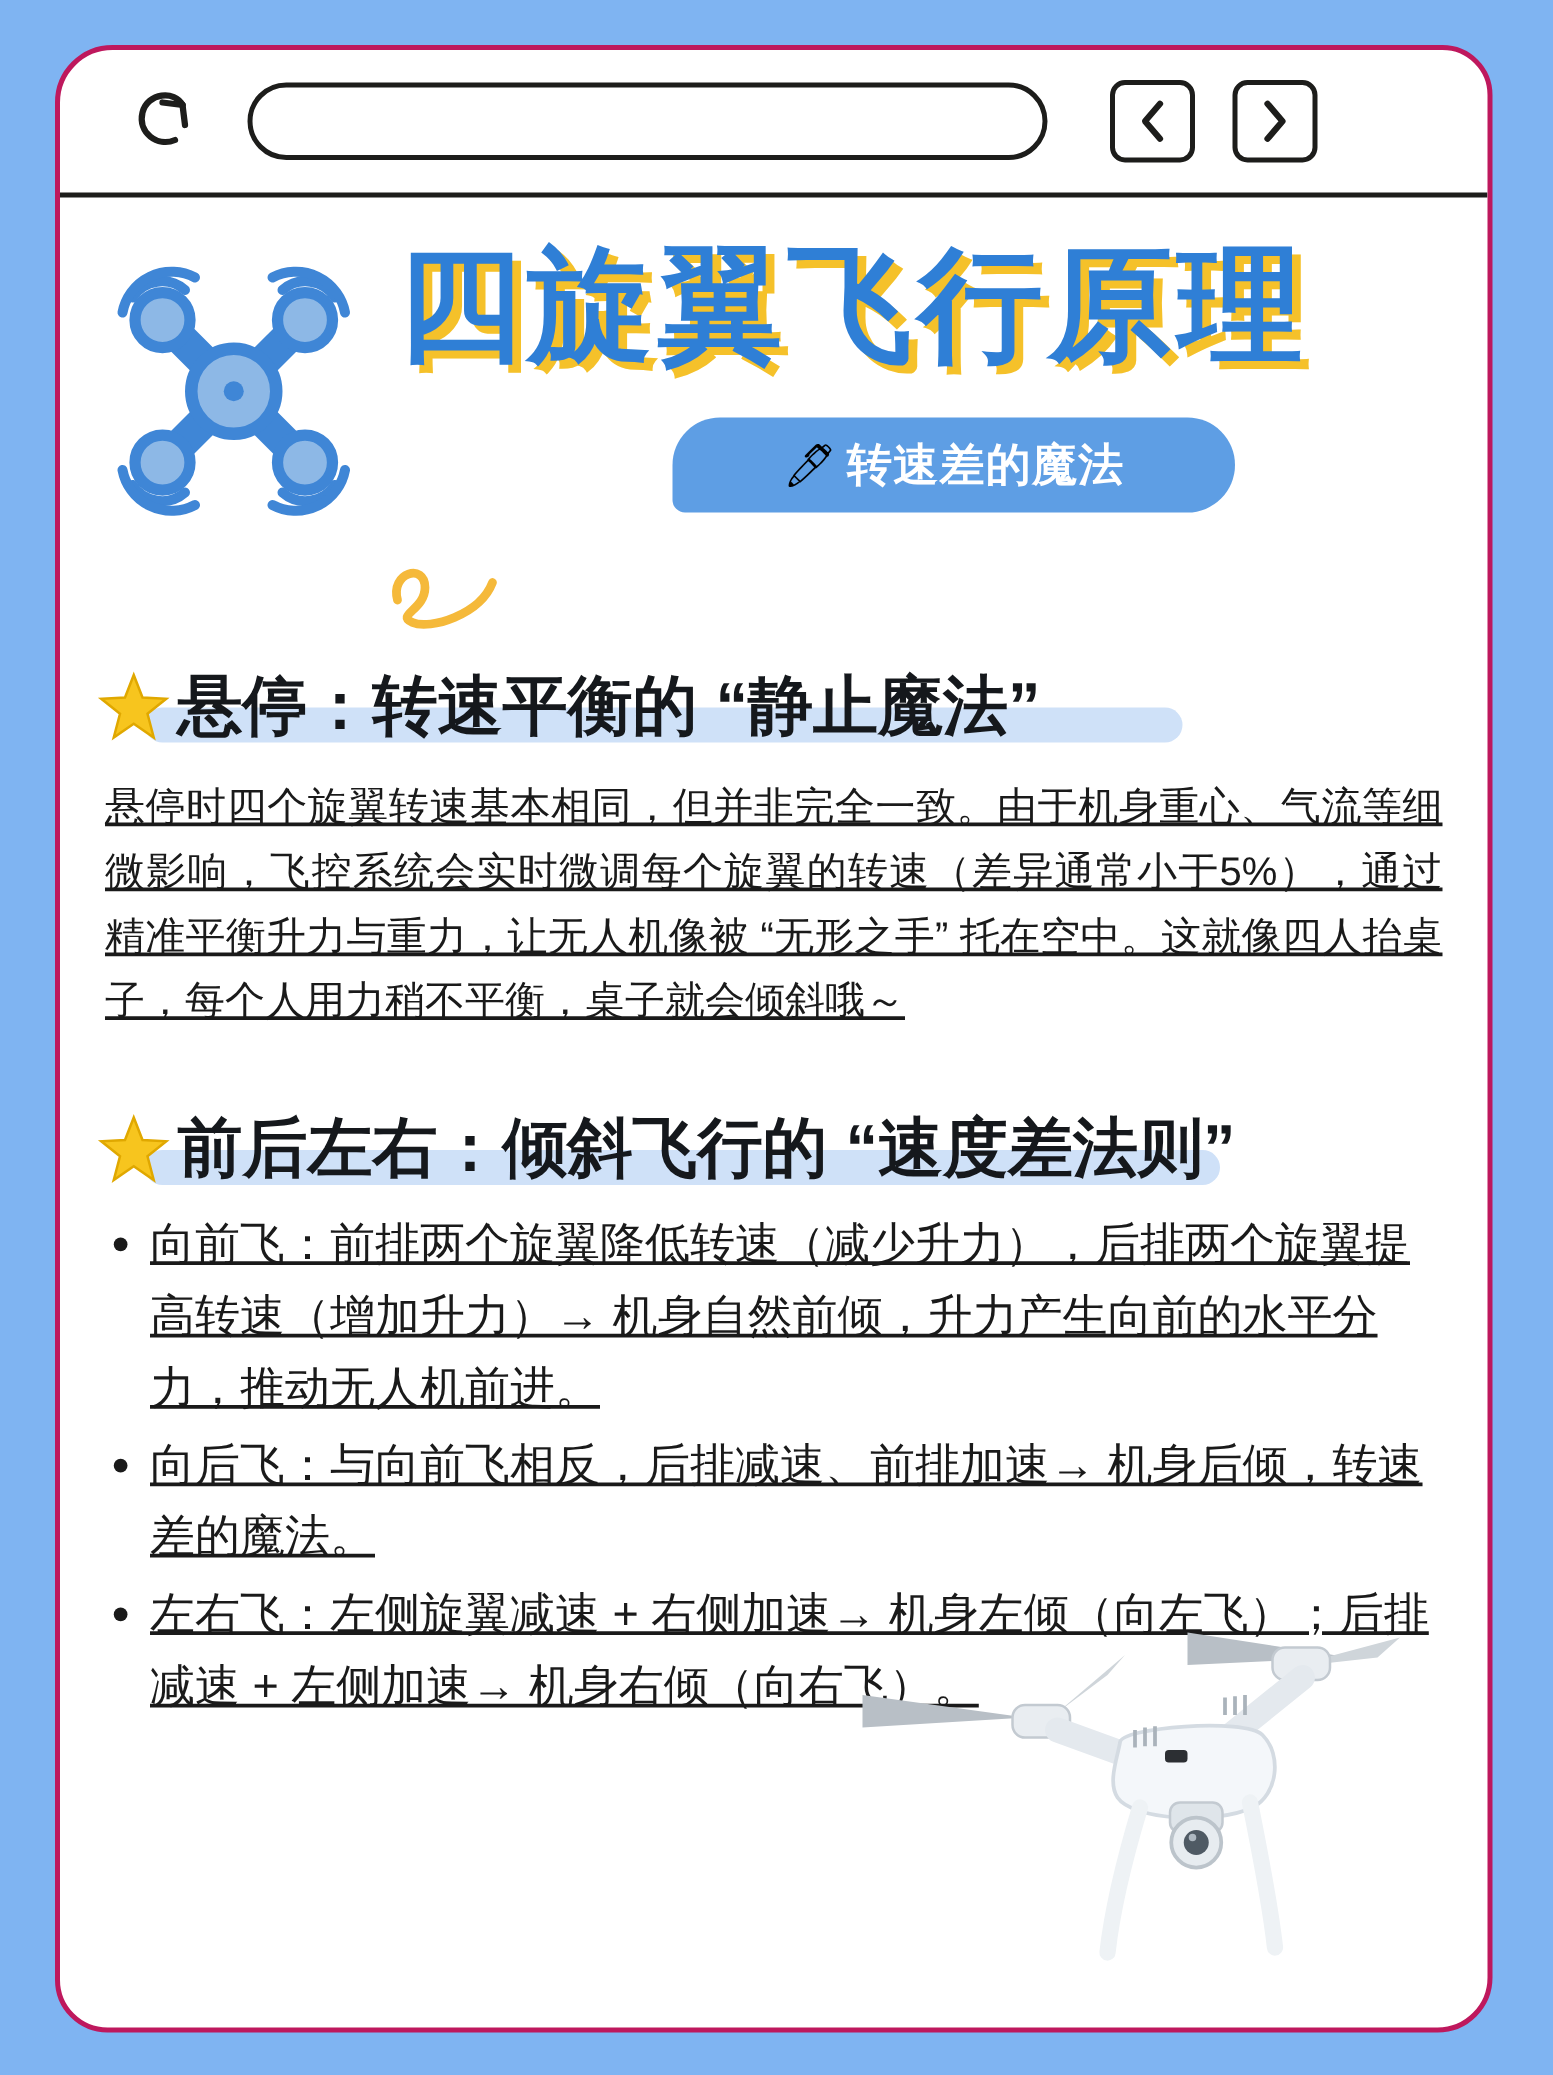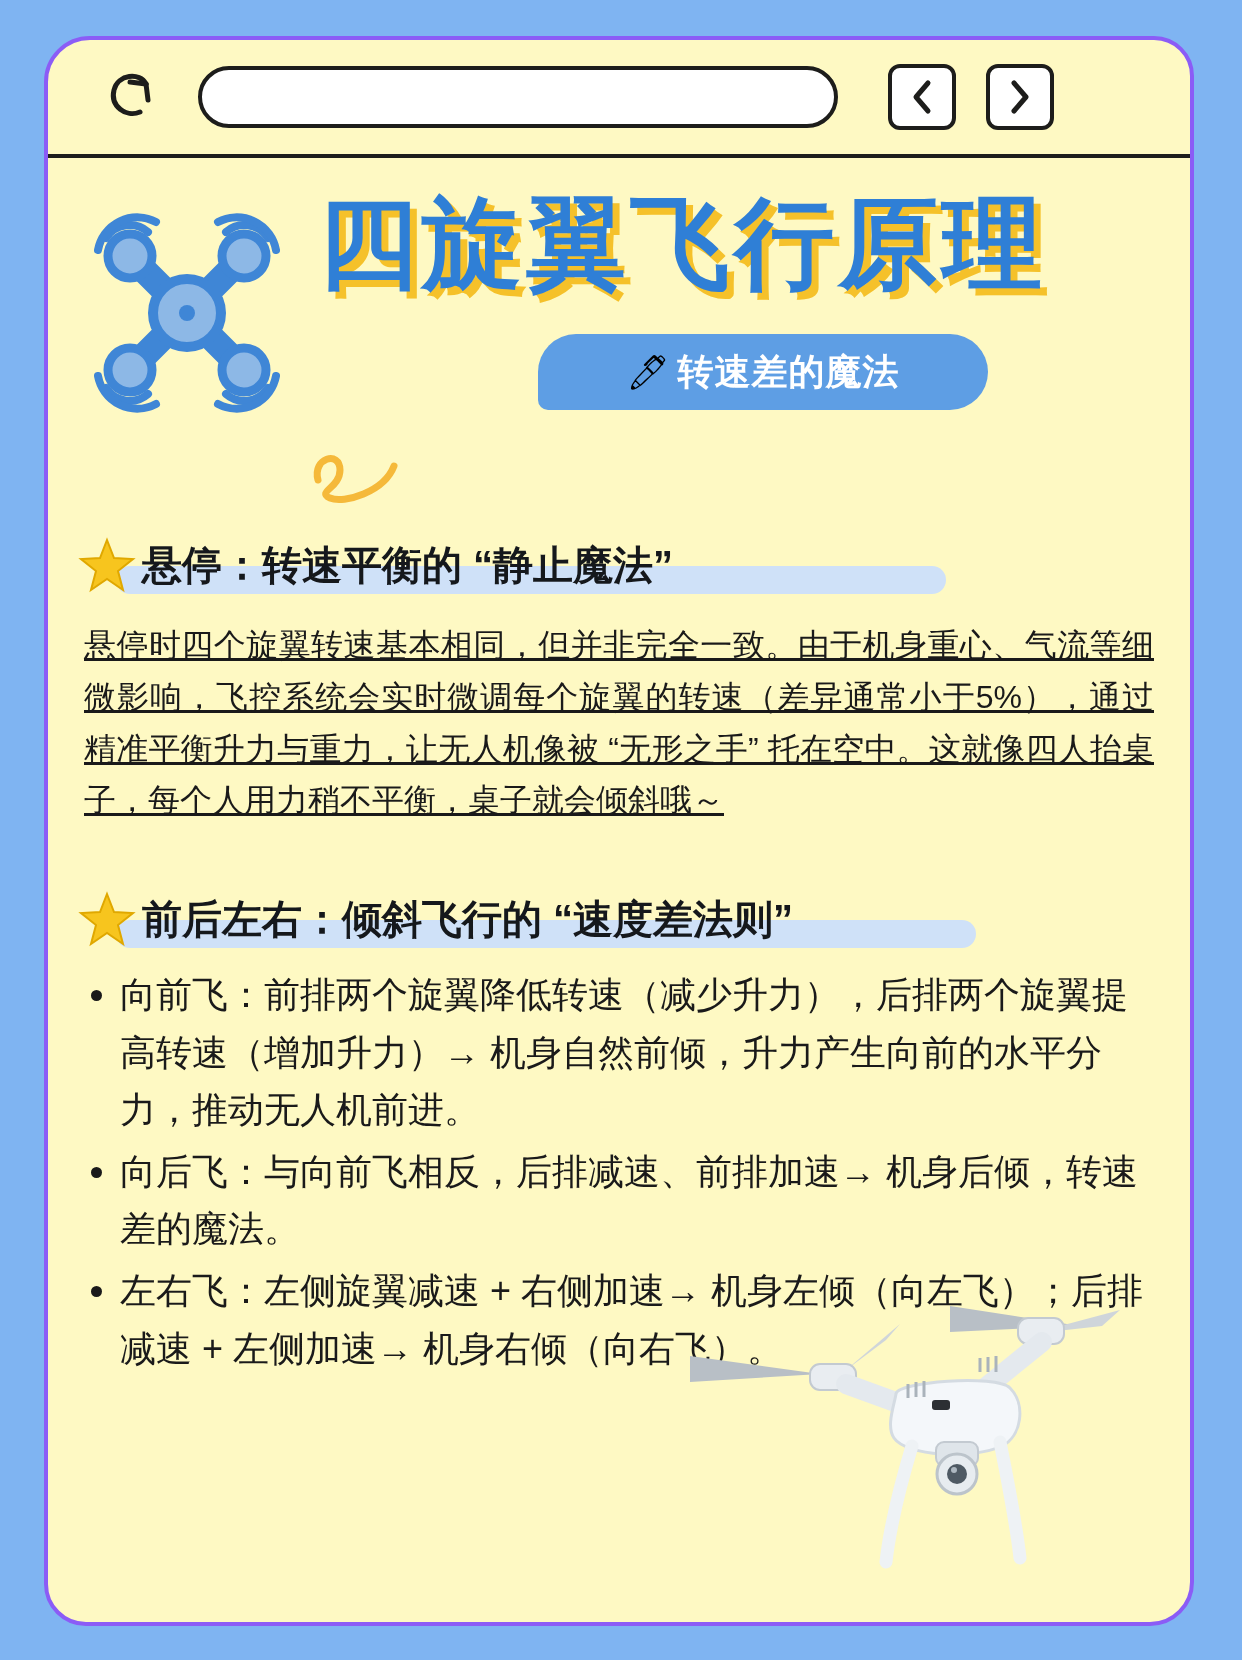--- a/index.html
+++ b/index.html
@@ -19,22 +19,22 @@
     height: 1660px;
     background: #7fb4f2;
   }
   
   .card {
     position: absolute;
     left: 44px;
     top: 36px;
     width: 1150px;
     height: 1590px;
-    background: #fef9c3;
-    border: 4px solid #8b5cf6;
+    background: #ffffff;
+    border: 4px solid #be185d;
     border-radius: 46px 40px 44px 42px;
     box-sizing: border-box;
     overflow: hidden;
   }
   
   .browser-bar {
     position: absolute;
     left: 0;
     top: 0;
     width: 100%;
@@ -158,21 +158,21 @@
     position: relative;
     z-index: 2;
     width: 58px;
     height: 58px;
     margin-right: 6px;
     flex: 0 0 auto;
   }
   .head-text {
     position: relative;
     z-index: 2;
-    font-size: 40px;
+    font-size: 52px;
     font-weight: bold;
     color: #15181c;
     white-space: nowrap;
   }
   .body-text {
     margin: 26px 36px 0 36px;
     font-size: 32px;
     line-height: 1.62;
     color: #1a1a1a;
     text-align: justify;
@@ -180,20 +180,21 @@
   }
   ul.bullets {
     margin: 18px 36px 0 36px;
     padding-left: 36px;
     font-size: 36px;
     line-height: 1.6;
     color: #1a1a1a;
   }
   ul.bullets li {
     margin-bottom: 4px;
+    text-decoration: underline;
   }
   
   .photo-drone {
     position: absolute;
     right: 20px;
     bottom: 26px;
     width: 520px;
     height: 300px;
   }
 </style>

